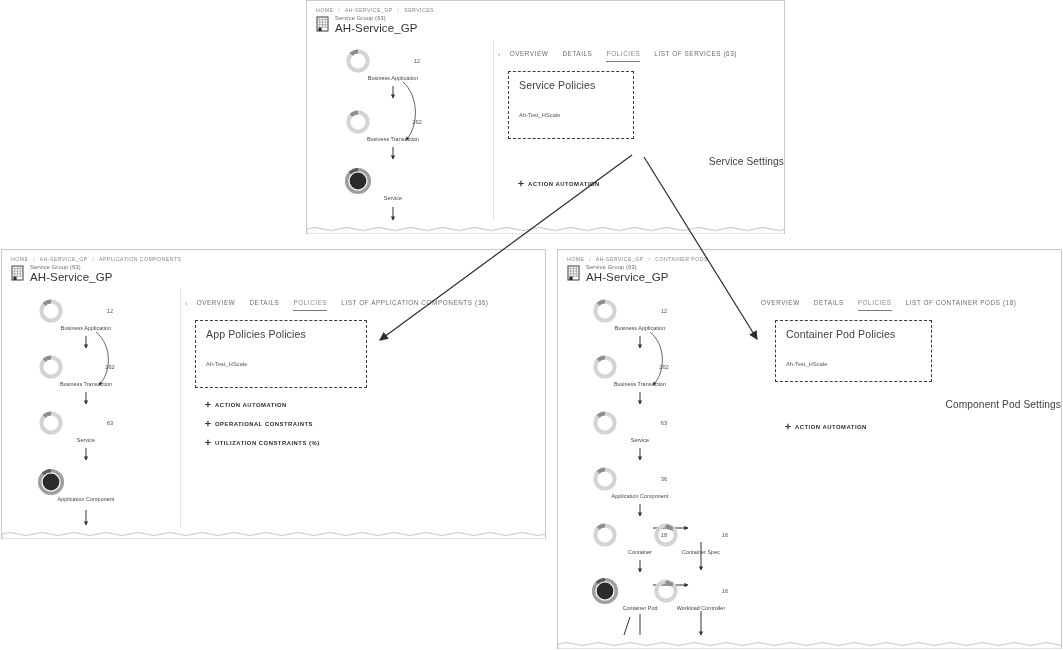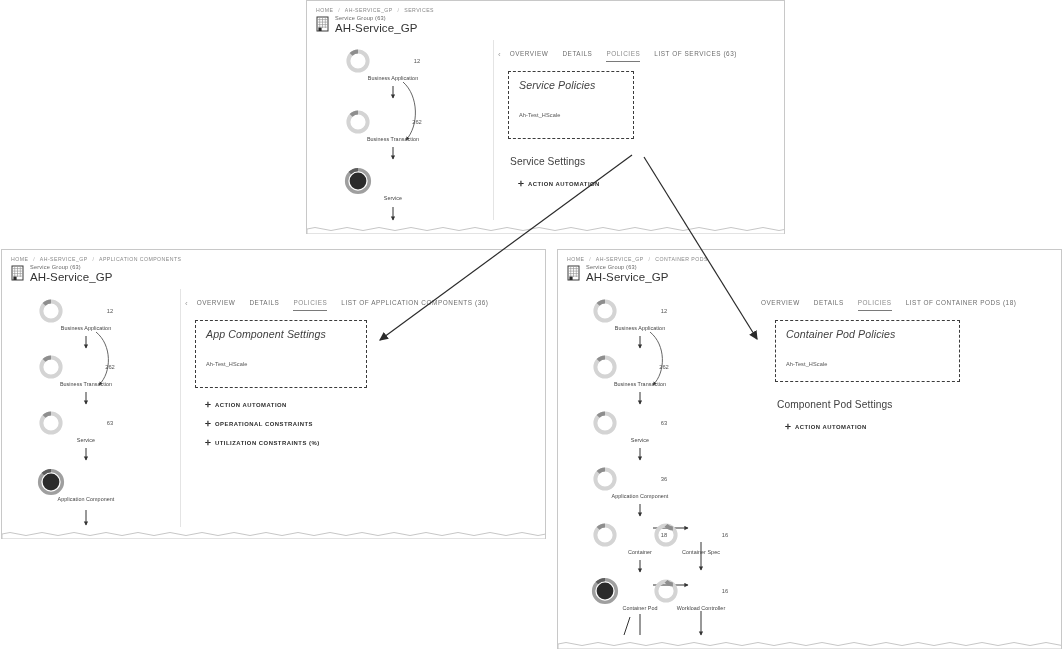--- a/index.html
+++ b/index.html
@@ -157,34 +157,34 @@
     position: relative;
     margin: 9px 0 0 14px;
     border: 1.5px dashed #3b3b3b;
     box-sizing: border-box;
     padding: 7px 10px 8px 10px;
   }
   .policy-card .card-title {
     font-size: 10.6px;
     color: #3f3f3f;
     letter-spacing: 0.1px;
-    font-style: italic;
   }
   .policy-card .card-item {
     font-size: 5.6px;
     color: #555555;
     margin-top: 21px;
     letter-spacing: 0.1px;
   }
 
   .settings-title {
     font-size: 10.2px;
     color: #3f3f3f;
     margin: 17px 0 0 16px;
     letter-spacing: 0.1px;
+    text-align: right;
   }
   .settings-list { margin: 13px 0 0 24px; }
   .settings-item {
     display: flex;
     align-items: center;
     margin-bottom: 12px;
     cursor: pointer;
   }
   .settings-item .plus {
     font-size: 7px;
@@ -426,21 +426,21 @@
     <div class="content-col">
       <div class="tabs-row">
         <span class="collapse-chevron">‹</span>
         <span class="tab">OVERVIEW</span>
         <span class="tab">DETAILS</span>
         <span class="tab active">POLICIES</span>
         <span class="tab">LIST OF APPLICATION COMPONENTS (36)</span>
       </div>
 
       <div class="policy-card" style="width:172px;height:68px;">
-        <div class="card-title">App Component Settings</div>
+        <div class="card-title">App Policies Policies</div>
         <div class="card-item">Ah-Test_HScale</div>
       </div>
 
       <div class="settings-list">
         <div class="settings-item">
           <span class="plus">✛</span>
           <span class="slabel">ACTION AUTOMATION</span>
         </div>
         <div class="settings-item">
           <span class="plus">✛</span>
@@ -608,21 +608,21 @@
     </div>
 
     <div class="content-col">
       <div class="tabs-row">
         <span class="tab">OVERVIEW</span>
         <span class="tab">DETAILS</span>
         <span class="tab active">POLICIES</span>
         <span class="tab">LIST OF CONTAINER PODS (18)</span>
       </div>
 
-      <div class="policy-card" style="width:185px;height:62px;">
+      <div class="policy-card" style="width:157px;height:62px;">
         <div class="card-title">Container Pod Policies</div>
         <div class="card-item">Ah-Test_HScale</div>
       </div>
 
       <div class="settings-title">Component Pod Settings</div>
       <div class="settings-list">
         <div class="settings-item">
           <span class="plus">✛</span>
           <span class="slabel">ACTION AUTOMATION</span>
         </div>

